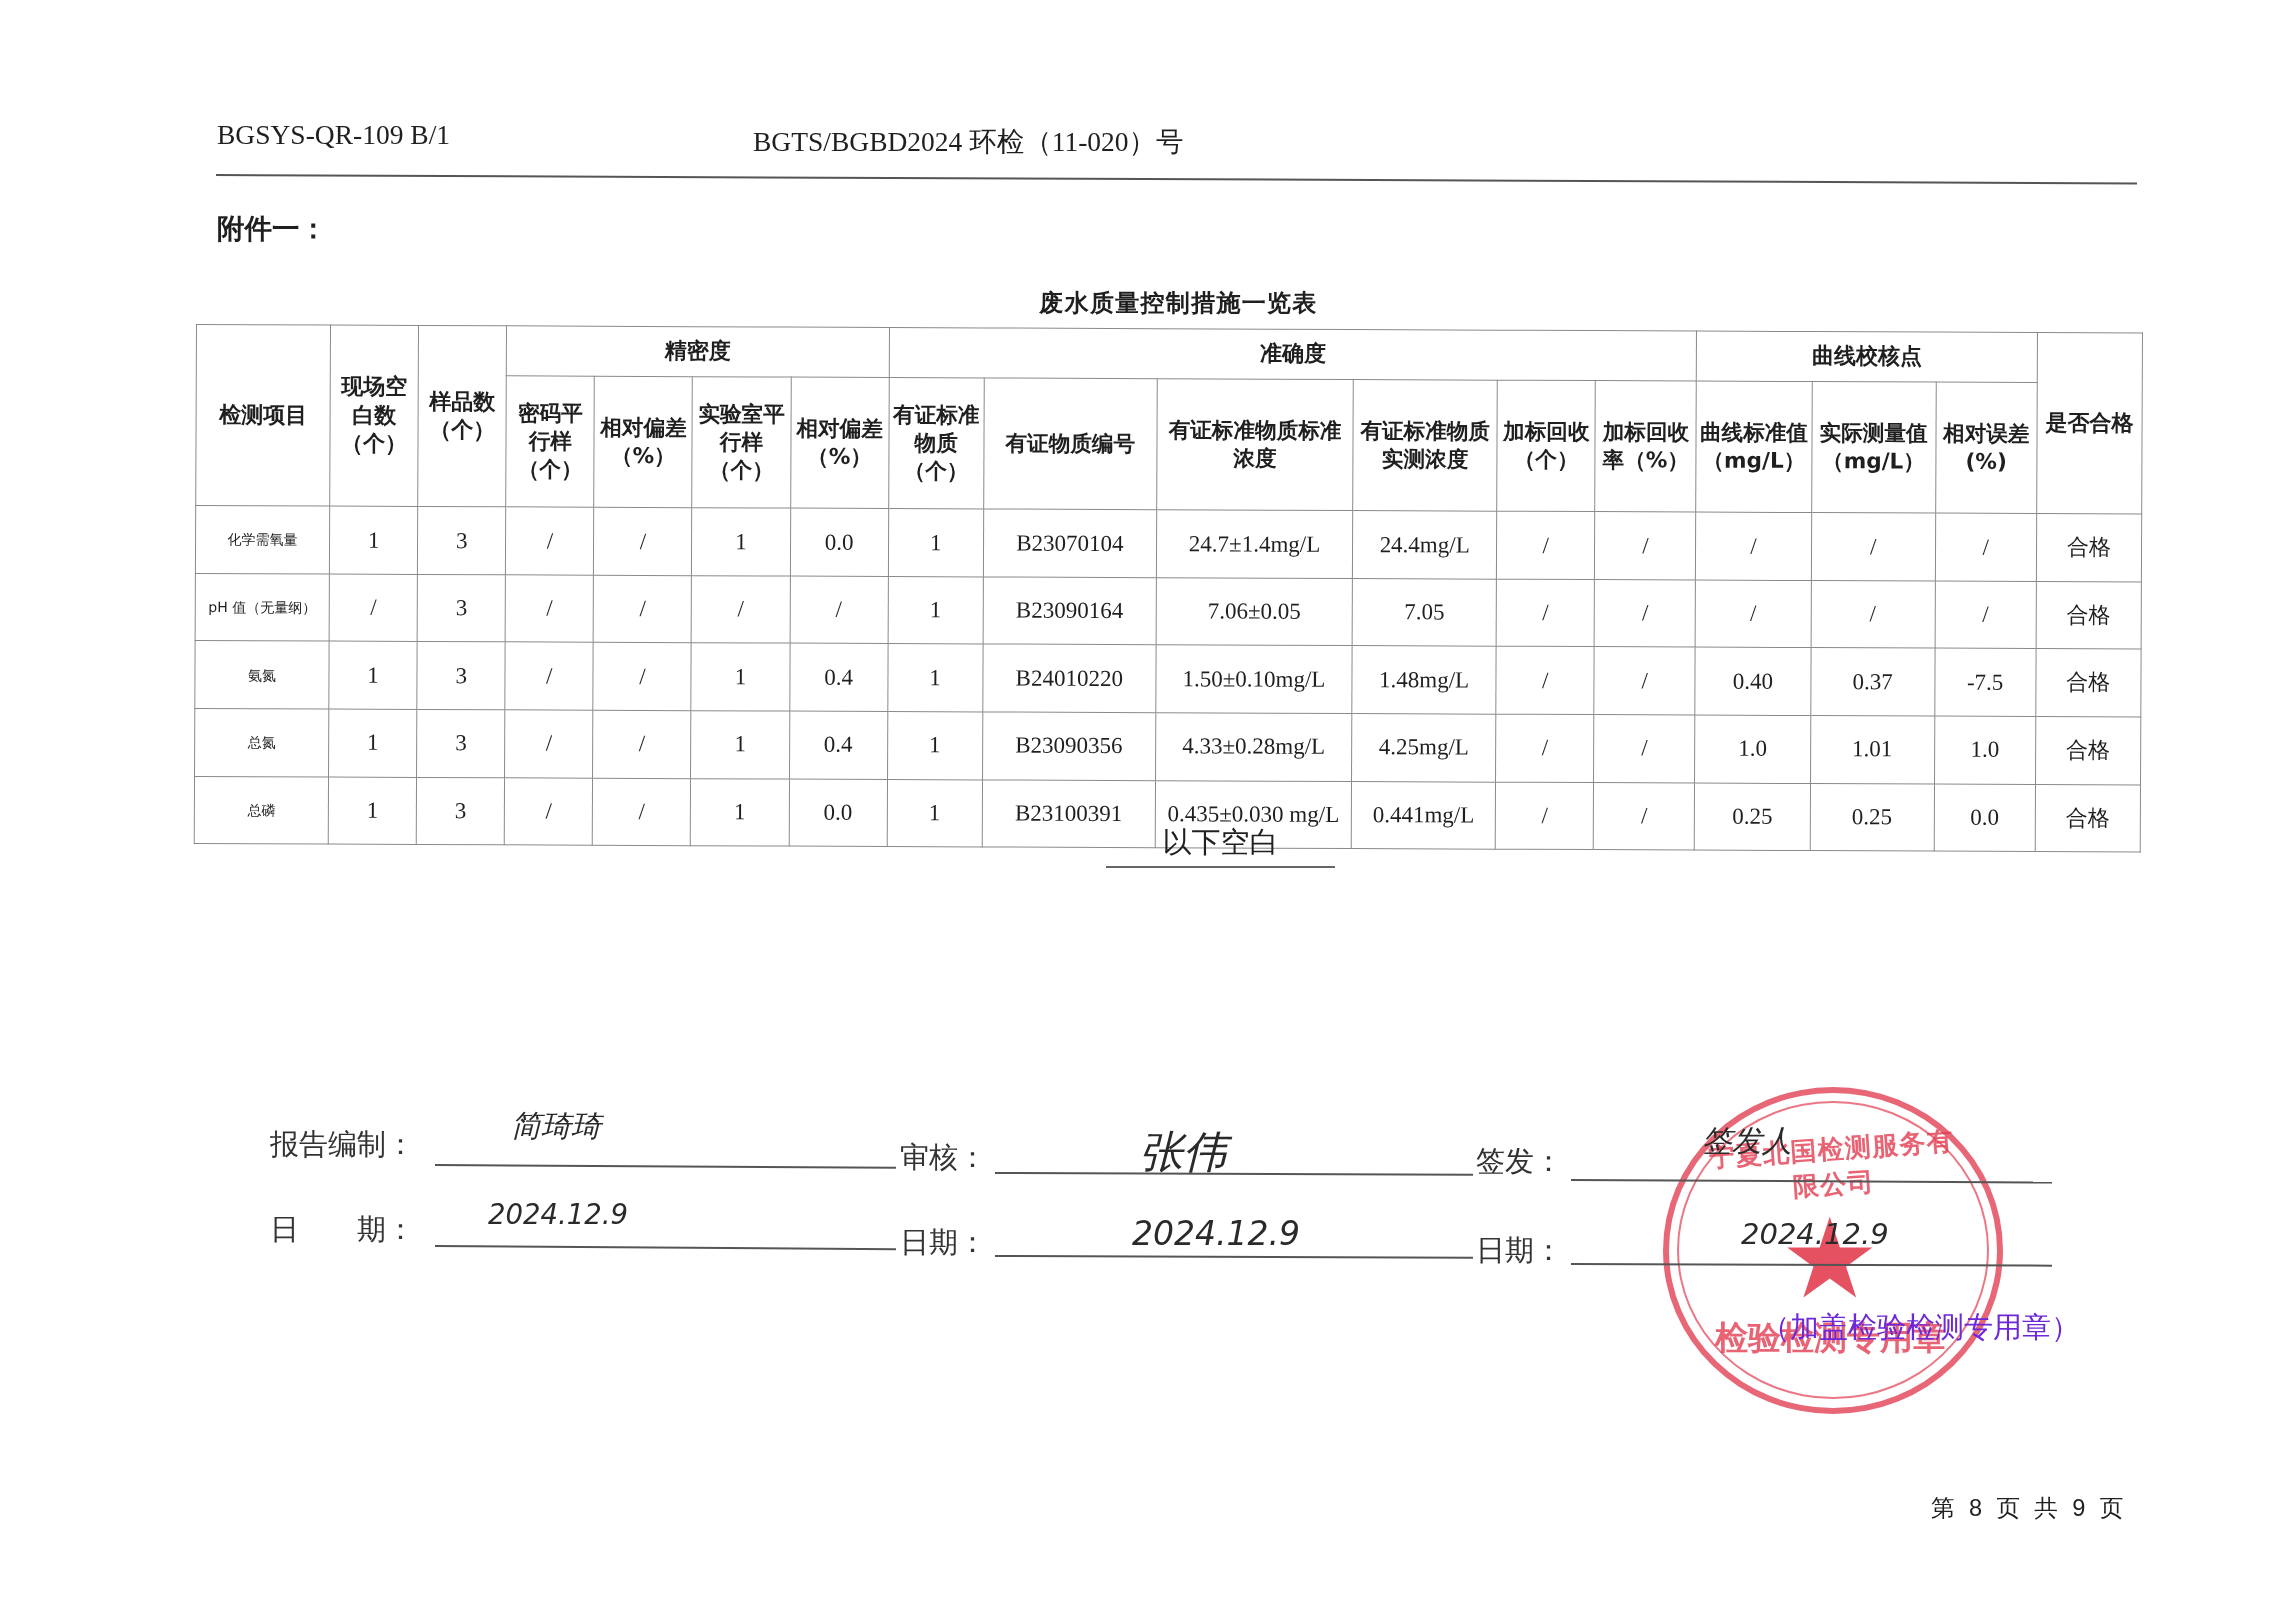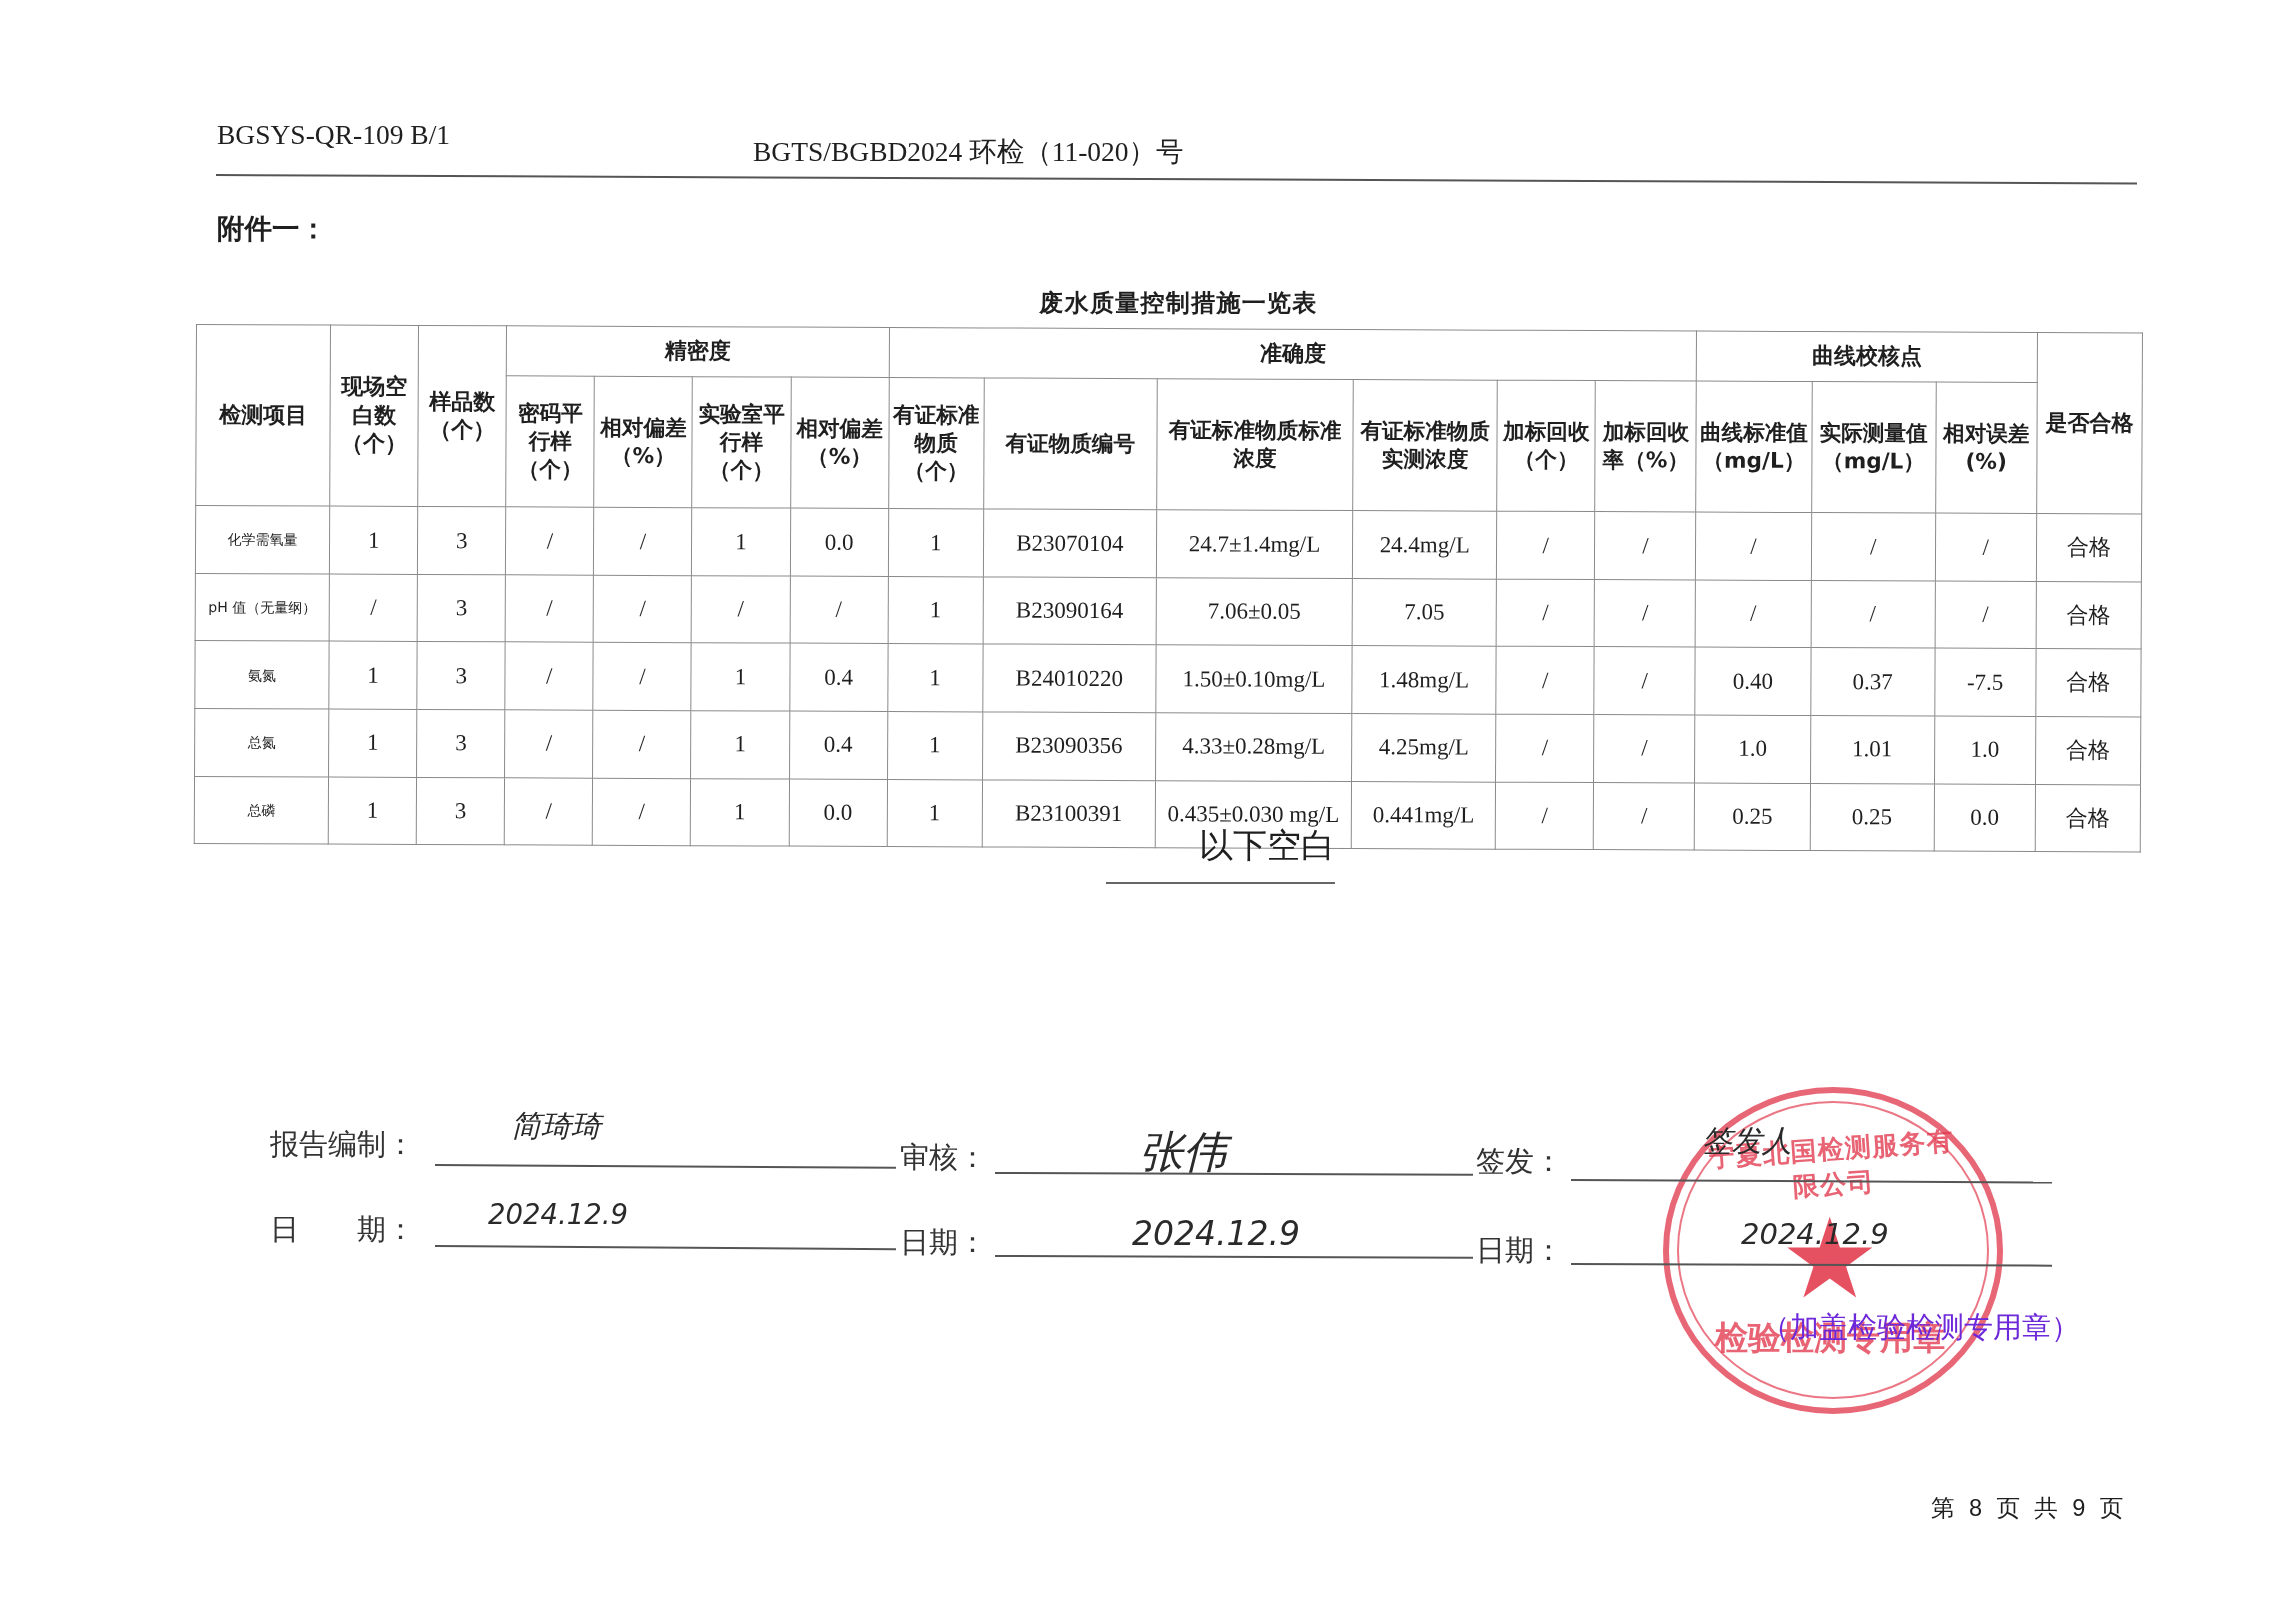--- a/index.html
+++ b/index.html
@@ -1,35 +1,35 @@
 <!DOCTYPE html>
 <html style="font-size:10.5px"><head>
 <meta charset="utf-8">
 <style>
   html, body { margin:0; padding:0; background:#ffffff; }
   body { width:2295px; height:1623px; position:relative; overflow:hidden;
          font-family: "Liberation Serif", "DejaVu Serif", serif; color:#1f1f1f; }
   .abs { position:absolute; }
   .hdr-left { left:217px; top:119px; font-size:27.5px; }
-  .hdr-right { left:753px; top:134px; font-size:27.5px; }
+  .hdr-right { left:753px; top:124px; font-size:27.5px; }
   .hdr-rule { left:216px; top:174px; width:1921px; height:2px; background:#555; transform:rotate(0.25deg); transform-origin:left; }
   .attach { left:217px; top:211px; font-size:27.5px; font-weight:bold; font-family:"DejaVu Sans", sans-serif; }
   .title { left:982px; top:287px; width:393px; text-align:center; font-size:24px; font-weight:bold; font-family:"DejaVu Sans", sans-serif; letter-spacing:1.3px; }
 
   table.qc { position:absolute; left:196px; top:324px; width:1947px; border-collapse:collapse; table-layout:fixed; transform:rotate(0.25deg); transform-origin:left top; }
   table.qc th, table.qc td { border:1.3px solid #8a8a8a; text-align:center; vertical-align:middle; padding:1.3px 2.6px; line-height:1.3; }
   table.qc th { font-family:"DejaVu Sans", sans-serif; font-weight:bold; font-size:22px; }
   table.qc th.sub { font-size:21.6px; }
   table.qc td { font-size:23px; height:64px; }
   table.qc td.item { font-family:"DejaVu Sans", sans-serif; font-size:14px; }
   table.qc td.pass { font-family:"DejaVu Sans", sans-serif; font-size:22px; }
   table.qc tr.hrow1 th { height:46px; }
   table.qc tr.hrow2 th { height:128px; }
 
-  .blank-note { left:1106px; top:823px; width:229px; text-align:right; font-size:34px; font-family:"DejaVu Sans", sans-serif; border-bottom:2px solid #666; padding-bottom:13px; }
+  .blank-note { left:1106px; top:823px; width:229px; text-align:center; font-size:29px; font-family:"DejaVu Sans", sans-serif; border-bottom:2px solid #666; padding-bottom:3px; }
 
   .sig-label { font-size:29px; font-family:"DejaVu Sans", sans-serif; color:#333; }
   .sig-line { height:2px; background:#555; }
   .hand { font-family:"DejaVu Sans", sans-serif; font-style:italic; color:#2a2a2a; font-size:30px; }
   .stamp { left:1663px; top:1087px; width:340px; height:327px; border-radius:50%; border:6.5px solid rgba(226,60,80,0.78); box-sizing:border-box; }
   .stamp-inner { left:1677px; top:1101px; width:312px; height:298px; border-radius:50%; border:2px solid rgba(226,60,80,0.7); box-sizing:border-box; }
   .stamp-star { left:1780px; top:1204px; font-size:111px; color:rgba(226,50,70,0.85); line-height:1; }
   .stamp-text { color:rgba(226,60,80,0.8); font-family:"DejaVu Sans", sans-serif; font-weight:bold; font-size:34px; }
   .seal-note { left:1761px; top:1308px; font-size:29px; font-family:"DejaVu Sans", sans-serif; color:#6d28d9; }
   .footer { left:1931px; top:1492px; font-size:23.6px; font-family:Liberation Sans, sans-serif; letter-spacing:3.9px; }

